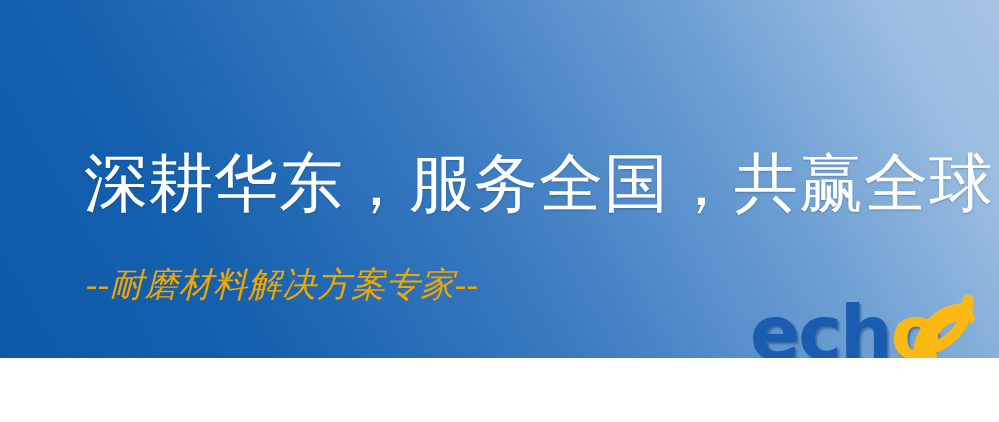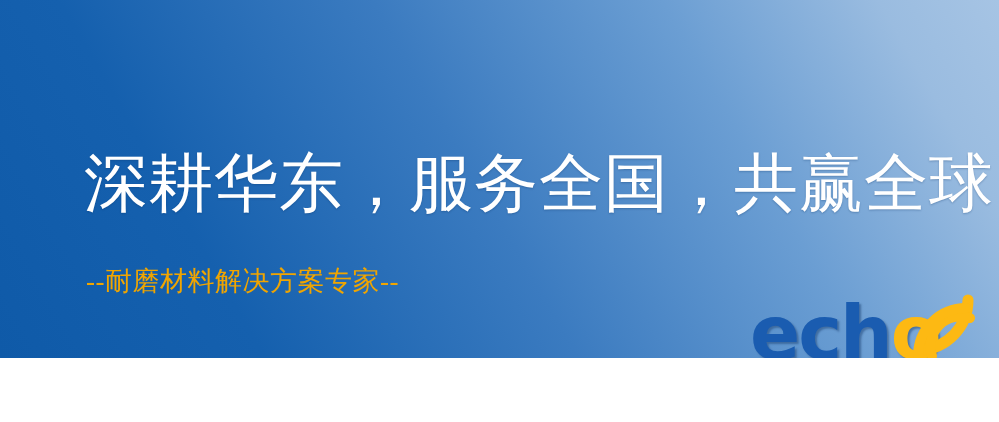--- a/index.html
+++ b/index.html
@@ -38,25 +38,26 @@
     letter-spacing: 1px;
     text-shadow: 0 1px 2px rgba(10, 50, 100, 0.30);
   }
 
   
   #subtitle {
     position: absolute;
     left: 86px;
     top: 268px;
     font-family: "Liberation Serif", "DejaVu Serif", serif;
-    font-size: 27px;
+    font-size: 34px;
     line-height: 1;
     color: #f0a500;
     white-space: nowrap;
     letter-spacing: 0.5px;
+    font-style: italic;
   }
 
   
   #logo {
     position: absolute;
     left: 750px;
     top: 296px;
     width: 249px;
     height: 126px;
   }

